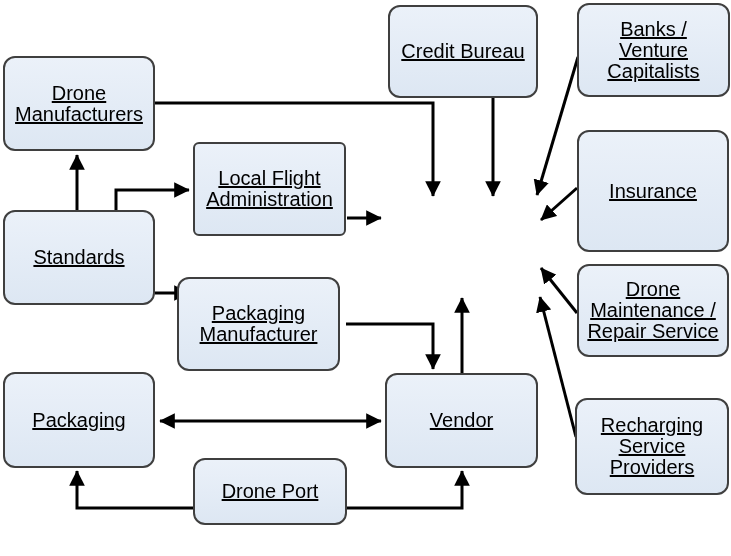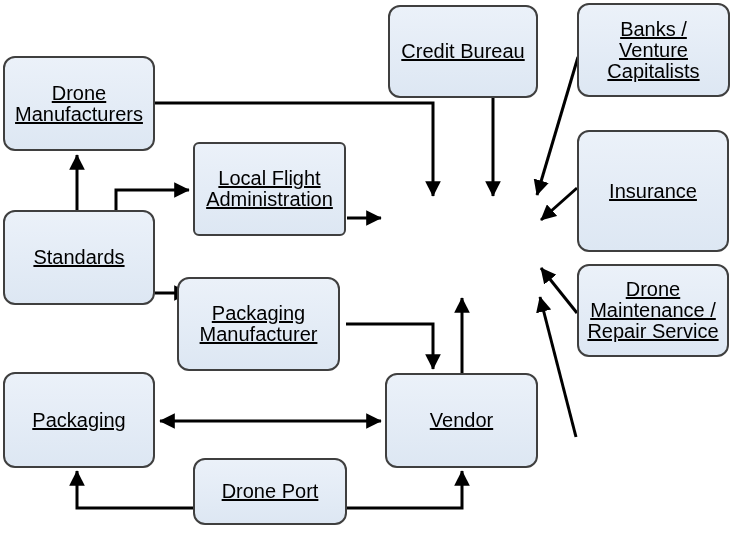--- a/index.html
+++ b/index.html
@@ -120,14 +120,19 @@
 Capitalists</span>
   </div>
   <div class="node n-insurance">
     <span>Insurance</span>
   </div>
   <div class="node n-drone-maintenance-repair">
     <span>Drone
 Maintenance /
 Repair Service</span>
   </div>
+  <div class="node n-recharging-service-providers">
+    <span>Recharging
+Service
+Providers</span>
+  </div>
 
 </div>
 
 </body></html>

